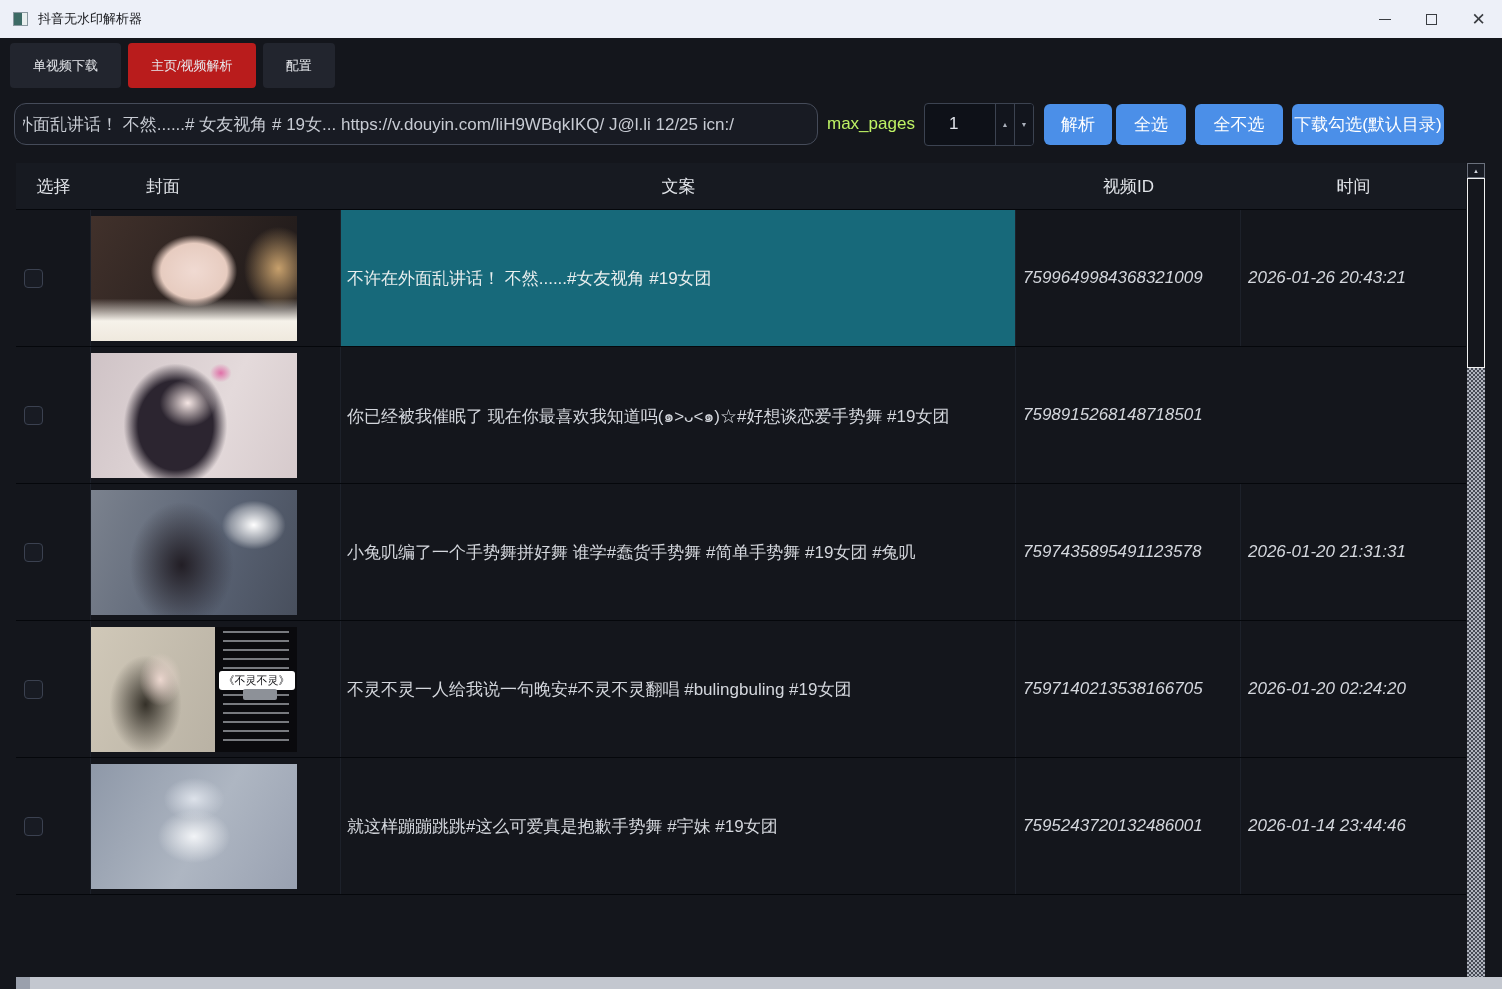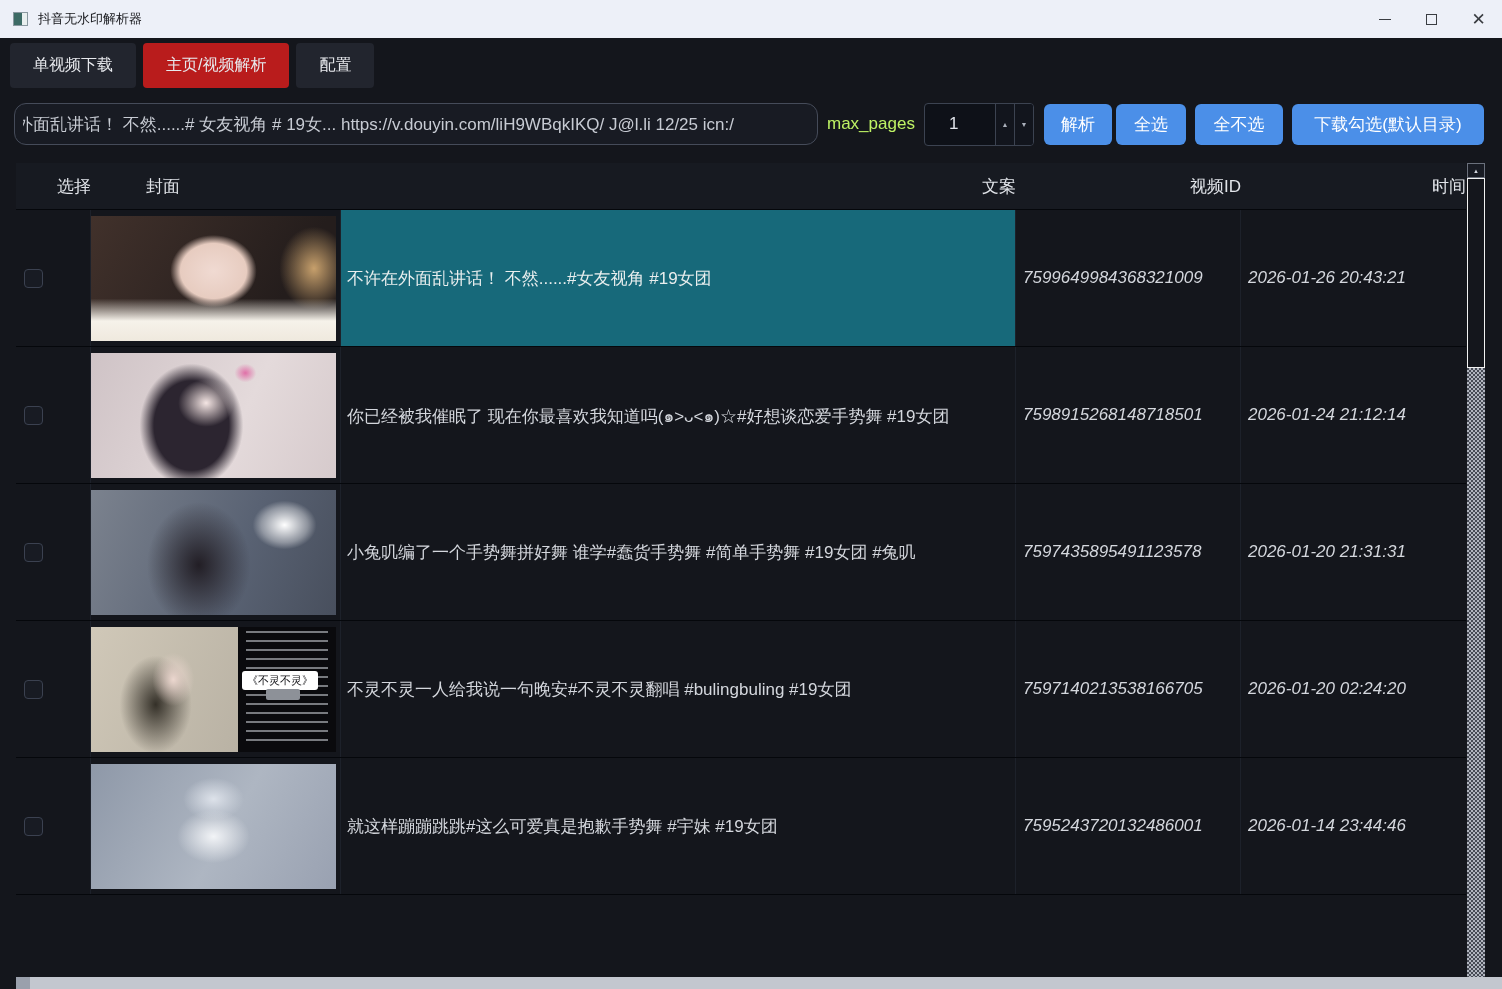--- a/index.html
+++ b/index.html
@@ -15,58 +15,58 @@
   .win-controls { position:absolute; right:0; top:0; height:38px; display:flex; }
   .win-btn { width:47px; height:38px; display:flex; align-items:center; justify-content:center;
     background:transparent; border:none; color:#3a3d42; font-size:15px; cursor:pointer; }
   .max-glyph { width:11px; height:11px; border:1.3px solid #3a3d42; display:inline-block; }
   .min-glyph { width:12px; height:0; border-top:1.6px solid #3a3d42; display:inline-block; }
   .close-glyph { font-size:17px; line-height:1; }
 
   
   .tab-bar { display:flex; gap:7px; padding:5px 10px 4px; }
   .tab { height:45px; padding:0 23px; background:#22252e; border:none; border-radius:4px;
-    color:#e7e9ed; font-size:16px; cursor:pointer; font-family:inherit; }
+    color:#e7e9ed; font-size:13px; cursor:pointer; font-family:inherit; }
   .tab.active { background:#b91c1c; }
 
   
   .toolbar { display:flex; align-items:center; margin:10px 14px 0; height:44px; }
   .url-input { width:804px; height:42px; background:#181b23; border:1px solid #454b59;
     border-radius:12px; color:#c7cbd3; font-size:17px; padding:0 8px; text-indent:-7px;
     font-family:inherit; outline:none; flex:none; }
   .mp-label { color:#bef264; font-size:17px; margin-left:9px; flex:none; }
   .spinbox { width:110px; height:43px; margin-left:9px; background:#0e1118;
     border:1px solid #3c4351; border-radius:4px; display:flex; flex:none; overflow:hidden; }
   .spin-value { flex:1; display:flex; align-items:center; padding-left:24px;
     color:#e0e3e9; font-size:17px; }
   .spin-btn { width:19px; border:none; border-left:1px solid #3c4351; background:#12151d;
     color:#aab0bb; font-size:7px; display:flex; align-items:center; justify-content:center;
     cursor:pointer; }
   .btn { height:41px; margin-left:10px; border:none; border-radius:6px; background:#4b8fe8;
     color:#ffffff; font-size:17px; cursor:pointer; flex:none; font-family:inherit; }
   .btn-parse { width:68px; } .btn-selall { width:70px; margin-left:4px; }
-  .btn-selnone { width:88px; margin-left:9px; } .btn-download { width:192px; margin-left:9px; }
+  .btn-selnone { width:88px; margin-left:9px; } .btn-download { width:152px; margin-left:9px; }
 
   
   .table { position:absolute; left:16px; top:163px; width:1470px; height:814px; background:#14161c; }
   .thead { display:grid; grid-template-columns:75px 250px 675px 225px 225px; height:47px;
     align-items:center; color:#e1e4e9; font-size:17px; border-bottom:1px solid #05070b;
     background:#171a21; width:1450px; }
-  .th { text-align:right; }
+  .th { text-align:center; }
   .th-cover { text-align:left; padding-left:55px; }
   .tbody { position:absolute; top:47px; left:0; width:1450px; bottom:0; overflow:hidden; }
   .row { display:grid; grid-template-columns:75px 250px 675px 225px 225px; height:137px;
     border-bottom:1px solid #05070b; }
   .cell { border-right:1px solid #1d212a; min-width:0; }
   .cell:last-child { border-right:none; }
   .cb-cell { display:flex; align-items:center; padding-left:8px; }
   .checkbox { width:19px; height:19px; border:1.5px solid #3b4150; border-radius:4px;
     background:#181b23; cursor:pointer; }
   .cover-cell { padding-top:6px; }
-  .cover { width:245px; height:125px; cursor:pointer; position:relative; overflow:hidden; }
+  .cover { width:206px; height:125px; cursor:pointer; position:relative; overflow:hidden; }
   .cap-cell { display:flex; align-items:center; padding:8px 6px; color:#d4d7dd; font-size:17px;
     cursor:default; }
   .cap-cell.selected { background:#17697a; color:#e9eeee; }
   .id-cell, .time-cell { display:flex; align-items:center; padding-left:7px;
     color:#d4d7dd; font-size:17px;font-style:italic; }
 
   
   .cover-r1 { background:
     radial-gradient(60px 50px at 50% 44%, #f0dad2 0%, #e7ccc0 55%, rgba(0,0,0,0) 72%),
     linear-gradient(0deg, #efe9de 0%, #f6f2ea 16%, rgba(0,0,0,0) 34%),
@@ -181,21 +181,20 @@
       </div>
       <div class="row">
         <div class="cell cb-cell">
           <div class="checkbox"></div>
         </div>
         <div class="cell cover-cell">
           <div class="cover cover-r2"></div>
         </div>
         <div class="cell cap-cell">你已经被我催眠了 现在你最喜欢我知道吗(๑&gt;ᴗ&lt;๑)☆#好想谈恋爱手势舞 #19女团</div>
         <div class="cell id-cell">7598915268148718501</div>
-        <div class="cell time-cell">2026-01-24 21:12:14</div>
       </div>
       <div class="row">
         <div class="cell cb-cell">
           <div class="checkbox"></div>
         </div>
         <div class="cell cover-cell">
           <div class="cover cover-r4"></div>
         </div>
         <div class="cell cap-cell">小兔叽编了一个手势舞拼好舞 谁学#蠢货手势舞 #简单手势舞 #19女团 #兔叽</div>
         <div class="cell id-cell">7597435895491123578</div>

